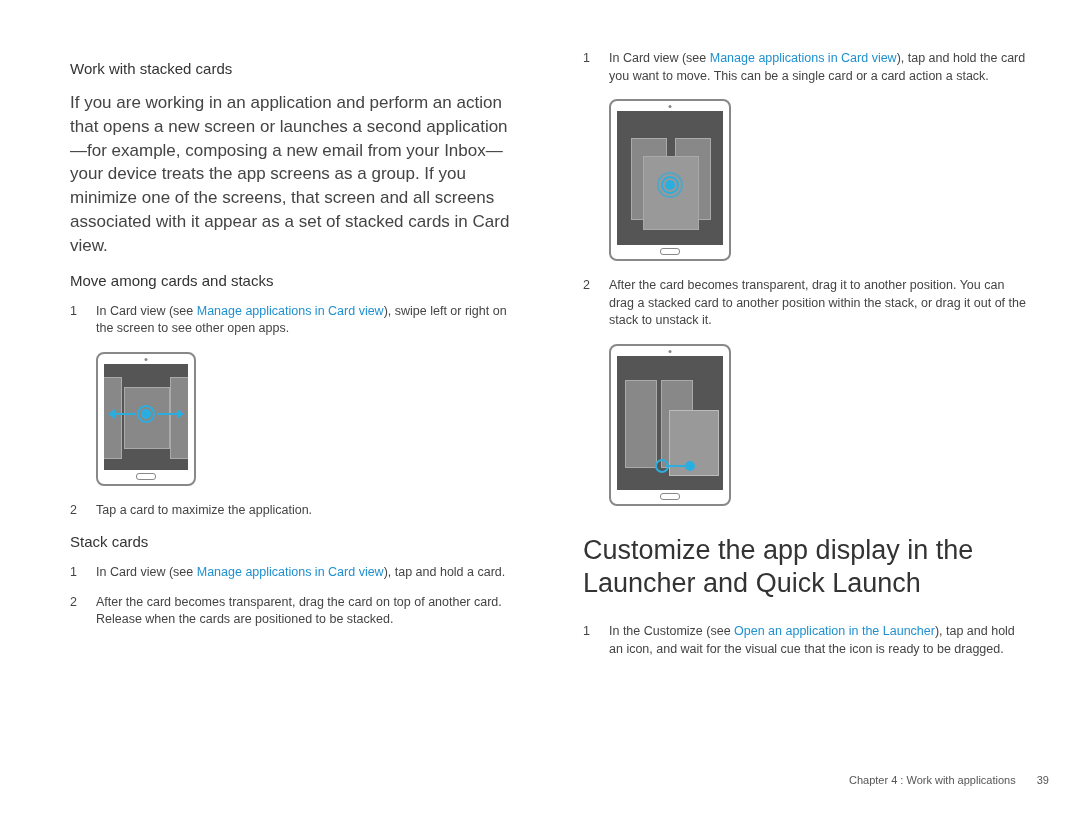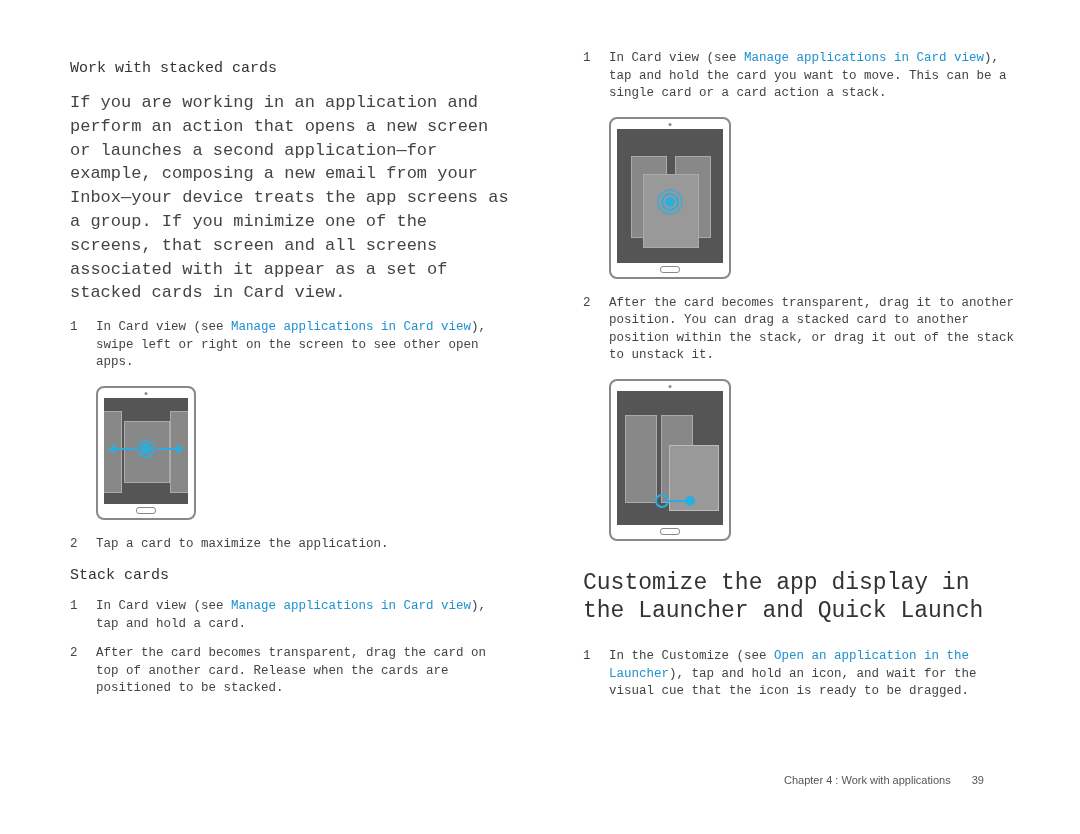--- a/index.html
+++ b/index.html
@@ -12,34 +12,33 @@
     width: 1080px;
     height: 834px;
     box-sizing: border-box;
   }
   .page {
     display: flex;
     padding: 50px 54px 10px 70px;
     gap: 70px;
     height: 770px;
     box-sizing: border-box;
-    font-family: Liberation Mono, monospace;
   }
   .column {
     flex: 1;
     min-width: 0;
   }
   h2 {
     font-size: 15px;
     font-weight: 400;
     color: #333;
     margin: 10px 0 14px 0;
   }
   h1 {
-    font-size: 23px;
+    font-size: 27px;
     font-weight: 300;
     color: #333;
     margin: 28px 12px 22px 0;
     line-height: 1.25;
   }
   p {
     font-size: 17px;
     line-height: 1.4;
     color: #444;
     margin: 0 0 14px 0;
@@ -193,38 +192,39 @@
     position: absolute;
     top: 50%; left: 10px; right: 8px;
     height: 2px;
     background: #2aaee0;
     transform: translateY(-50%);
   }
   .footer {
     text-align: right;
     font-size: 11px;
     color: #555;
-    padding-right: 96px;
+    padding-right: 31px;
     padding-top: 4px;
   }
   .footer .pagenum {
     display: inline-block;
     margin-left: 18px;
   }
 </style>
 </head>
 <body>
 
 <div class="page">
 
   <div class="column">
 
     <h2>Work with stacked cards</h2>
     <p>If you are working in an application and perform an action that opens a new screen or launches a second application—for example, composing a new email from your Inbox—your device treats the app screens as a group. If you minimize one of the screens, that screen and all screens associated with it appear as a set of stacked cards in Card view.</p>
 
+    <h2>Move among cards and stacks</h2>
     <ol>
       <li>
         <span class="num">1</span>
         <span>
           <span>In Card view (see </span><span class="link">Manage applications in Card view</span><span>), swipe left or right on the screen to see other open apps.</span>
         </span>
       </li>
     </ol>
 
     <div class="figure">

